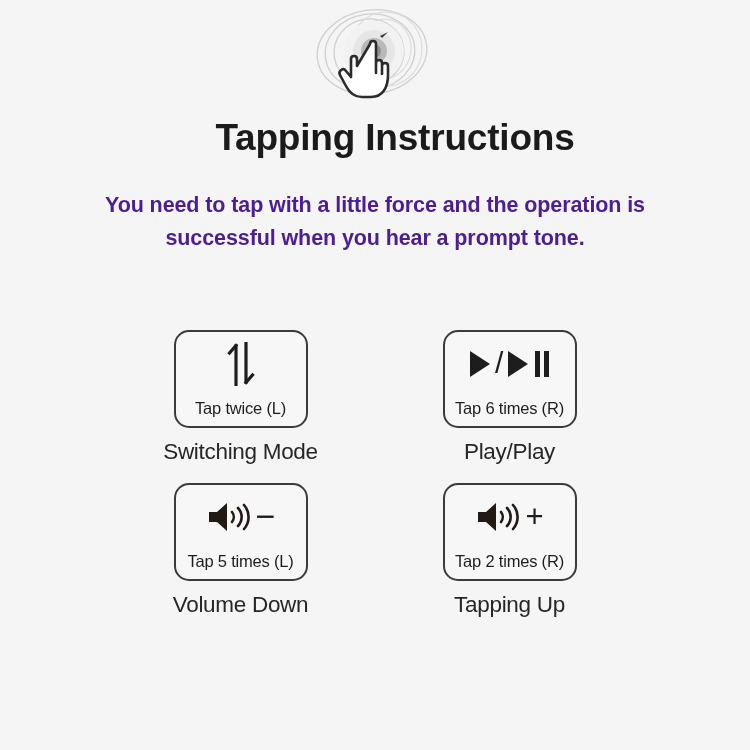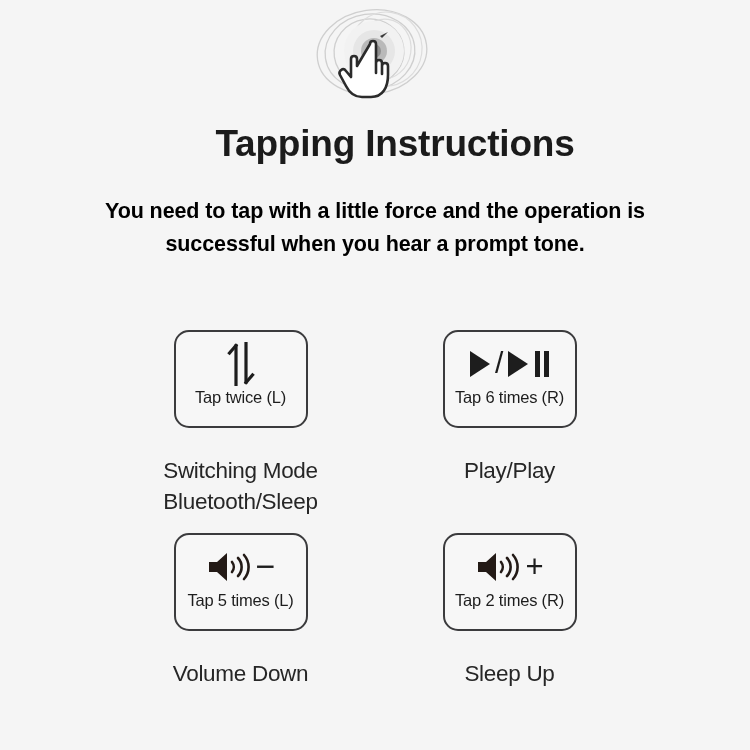--- a/index.html
+++ b/index.html
@@ -27,34 +27,33 @@
   }
   .tap-icon-wrap svg { display: block; }
 
   
   .title {
     text-align: center;
     font-size: 37px;
     font-weight: 800;
     color: #1b1b1b;
     letter-spacing: -0.2px;
-    margin-top: 6px;
     line-height: 1.1;
     font-family: "Liberation Sans", sans-serif;
     padding-left: 40px;
   }
 
   
   .subtitle {
     margin: 30px auto 0 auto;
     width: 600px;
     text-align: center;
     font-size: 21.5px;
     font-weight: 700;
-    color: #000000;
+    color: #4c1d95;
     line-height: 1.55;
     letter-spacing: -0.1px;
   }
 
   
   .grid {
     position: absolute;
     top: 330px;
     left: 0;
     width: 750px;
@@ -92,25 +91,25 @@
     align-items: center;
     justify-content: center;
     color: #1d1d1d;
   }
   .card-label {
     font-size: 16.5px;
     color: #1d1d1d;
     letter-spacing: -0.2px;
     white-space: nowrap;
     line-height: 1;
-    margin-top: 2px;
+    margin-top: 13px;
   }
 
   .caption {
-    margin-top: 27px;
+    margin-top: 8px;
     text-align: center;
     font-size: 22.5px;
     color: #262626;
     line-height: 1.38;
     letter-spacing: -0.3px;
     white-space: nowrap;
   }
 
   
   .pp {
@@ -215,21 +214,20 @@
 
               <path d="M22 1 L22 40"></path>
               <path d="M28.5 33 L22 40.5"></path>
             </g>
           </svg>
         </div>
         <div class="card-label">Tap twice (L)</div>
       </div>
       <div class="caption">
         <div>Switching Mode</div>
-        <div>Bluetooth/Sleep</div>
       </div>
     </div>
 
     <div class="cell">
       <div class="card">
         <div class="card-glyph">
           <div class="pp">
             <span class="tri"></span>
             <span class="slash">/</span>
             <span class="tri"></span>
@@ -283,18 +281,18 @@
                 <path d="M32 8 A13 13 0 0 1 32 26"></path>
                 <path d="M38 5 A18 18 0 0 1 38 29"></path>
               </g>
             </svg>
             <span class="sign">+</span>
           </div>
         </div>
         <div class="card-label">Tap 2 times (R)</div>
       </div>
       <div class="caption">
-        <div>Sleep Up</div>
+        <div>Tapping Up</div>
       </div>
     </div>
 
   </div>
 </div>
 
 </body></html>

